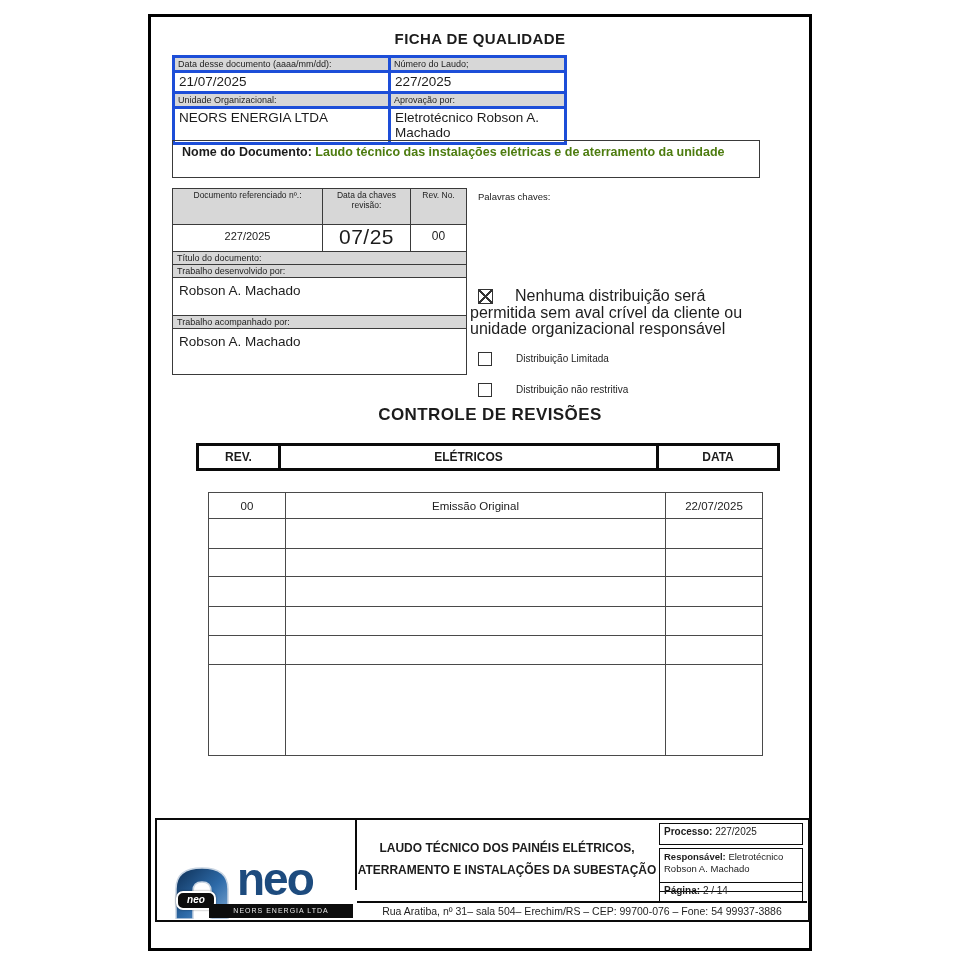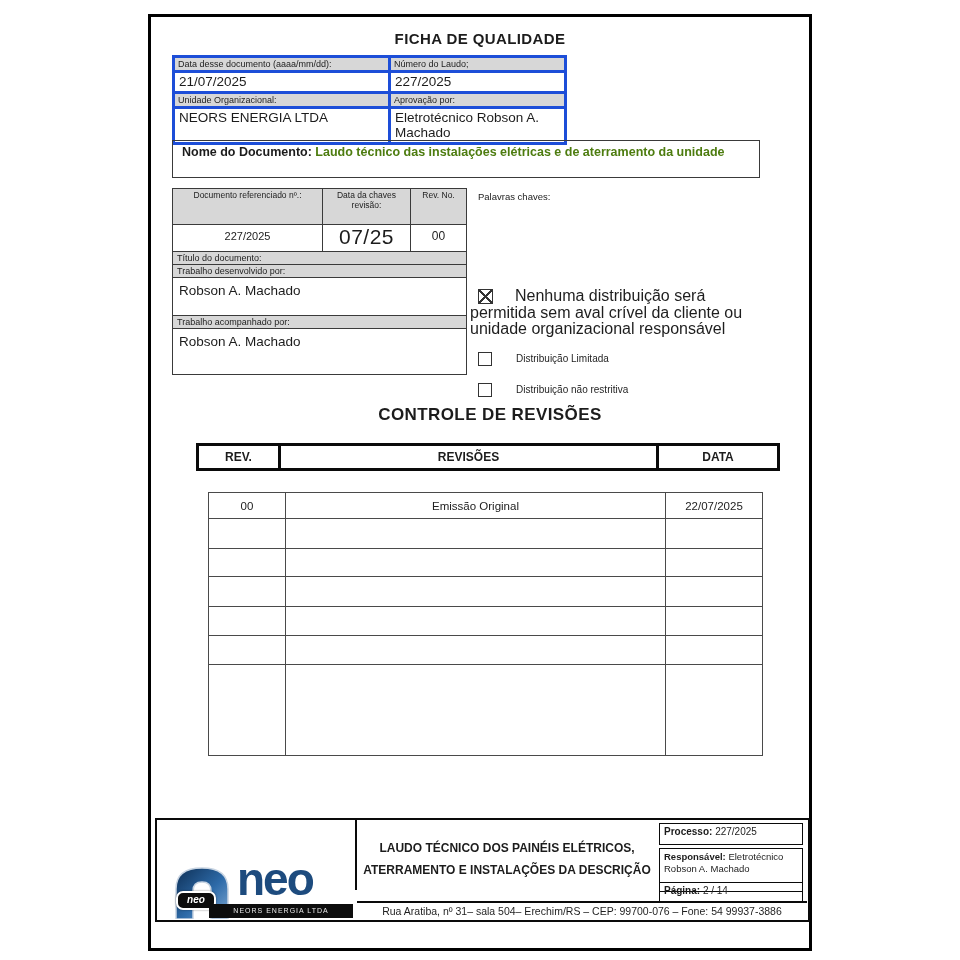--- a/index.html
+++ b/index.html
@@ -157,21 +157,21 @@
     <span class="cb"></span>
     <span class="lbl">Distribuição não restritiva</span>
   </div>
 
   <div class="abs rev-heading">CONTROLE DE REVISÕES</div>
 
   <table class="abs rev-head-table">
     <tbody>
         <tr>
       <td style="width:82px">REV.</td>
-      <td style="width:378px">REVISÕES</td>
+      <td style="width:378px">ELÉTRICOS</td>
       <td style="width:121px">DATA</td>
     </tr>
   </tbody>
     </table>
 
   <table class="abs rev-body-table">
     <tbody>
         <tr style="height:26px">
       <td style="width:77px">00</td>
       <td style="width:380px">Emissão Original</td>
@@ -223,21 +223,21 @@
         </defs>
         <path d="M4 54 V24 Q4 3 30 3 Q56 3 56 24 V54 H39 V26 Q39 17 30 17 Q21 17 21 26 V54 Z" fill="url(#ng)" stroke="#c8d4e2" stroke-width="1.5"></path>
       </svg>
       <div class="abs badge">neo</div>
       <div class="abs bigneo">neo</div>
       <div class="abs lband">NEORS ENERGIA LTDA</div>
     </div>
 
     <div class="abs f-title">
       <div>LAUDO TÉCNICO DOS PAINÉIS ELÉTRICOS,</div>
-      <div>ATERRAMENTO E INSTALAÇÕES DA DESCRIÇÃO</div>
+      <div>ATERRAMENTO E INSTALAÇÕES DA SUBESTAÇÃO</div>
     </div>
 
     <div class="abs f-right">
       <div class="f-box fb1">
         <span class="b">Processo:</span>
         <span>227/2025</span>
       </div>
       <div class="f-box fb2">
         <span class="b">Responsável:</span>
         <span>Eletrotécnico Robson A. Machado</span>

